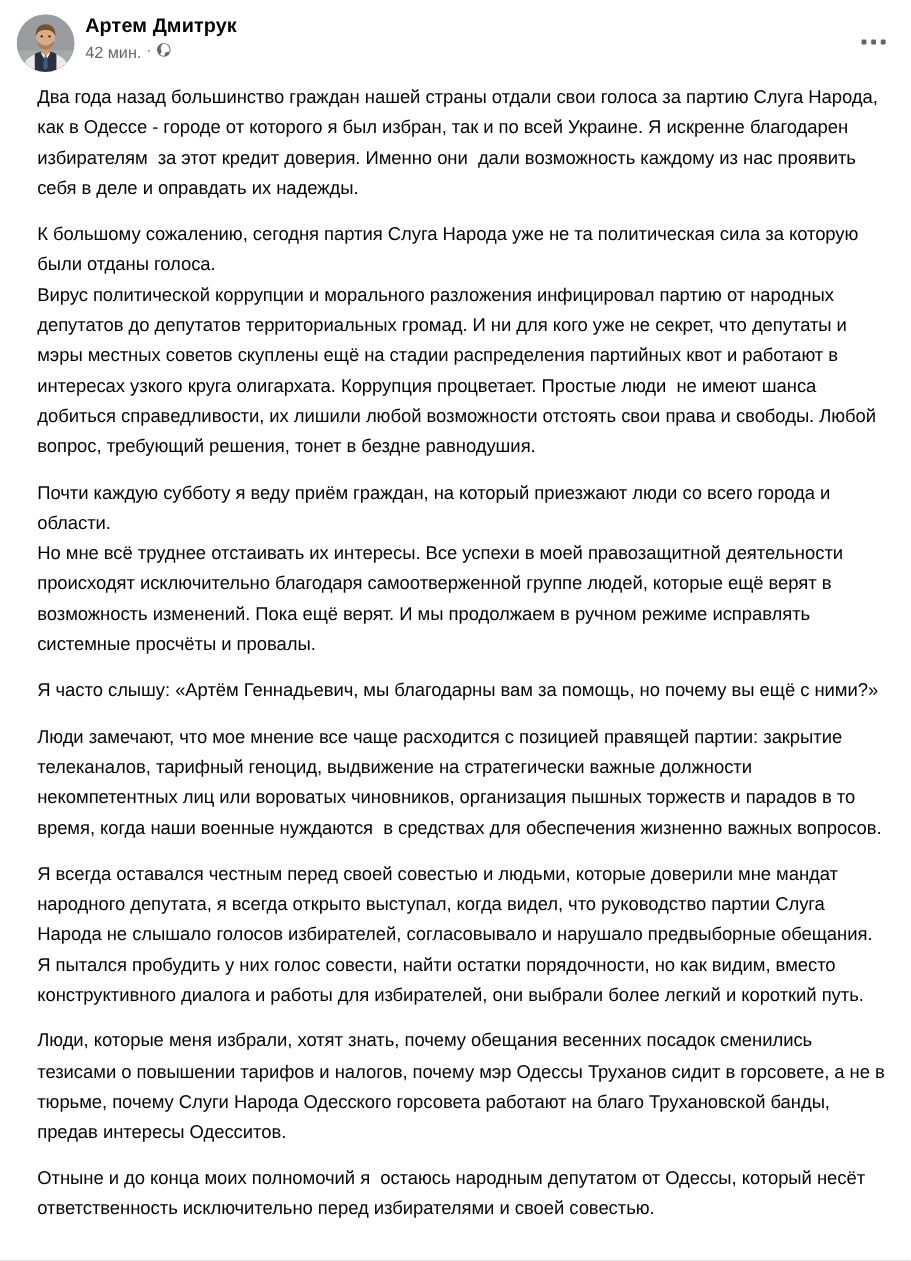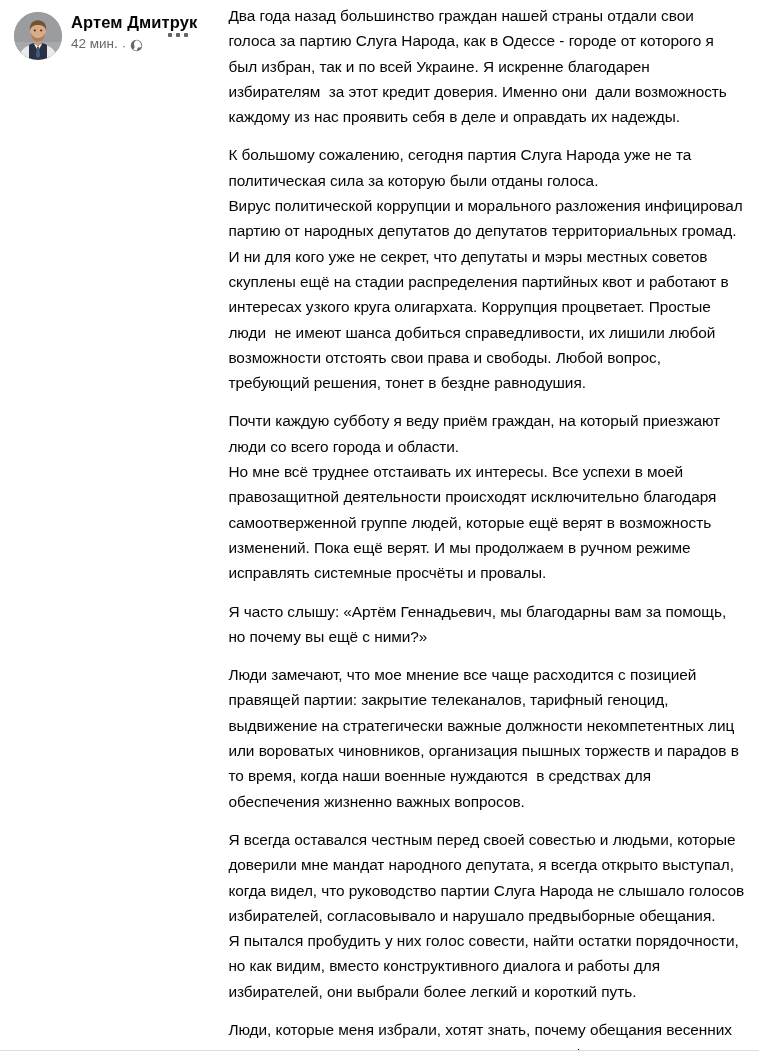--- a/index.html
+++ b/index.html
@@ -17,21 +17,21 @@
     -webkit-font-smoothing: antialiased;
   }
 
   .post {
     width: 759px;
     height: 1051px;
     box-sizing: border-box;
     background: #ffffff;
     position: relative;
     display: flex;
-    flex-direction: row;
+    flex-direction: column;
   }
 
   
   .post-header {
     display: flex;
     align-items: flex-start;
     padding: 10px 12px 6px 14px;
     position: relative;
     flex: 0 0 auto;
   }
@@ -61,21 +61,21 @@
     font-size: 16.5px;
     font-weight: bold;
     line-height: 20px;
     color: #050505;
     letter-spacing: 0.1px;
     white-space: nowrap;
   }
 
   .meta-row {
     display: flex;
-    align-items: flex-end;
+    align-items: flex-start;
     margin-top: 3px;
     color: #65676b;
     font-size: 13.5px;
     line-height: 17px;
   }
   .meta-time { color: #65676b; }
   .meta-dot {
     margin: 0 4px;
     color: #65676b;
     font-size: 13px;
@@ -124,21 +124,21 @@
   .post-body {
     padding: 3px 14px 0 15px;
     font-size: 15.4px;
     line-height: 25.3px;
     color: #050505;
     letter-spacing: -0.05px;
     flex: 1 1 auto;
     overflow: hidden;
   }
   .post-body p {
-    margin: 0 0 0 4px;
+    margin: 0 0 0 16px;
     white-space: pre-wrap;
     word-wrap: break-word;
   }
   .post-body p + p { margin-top: 13px; }
 
   .post-divider {
     position: absolute;
     left: 0;
     right: 0;
     bottom: 0;

